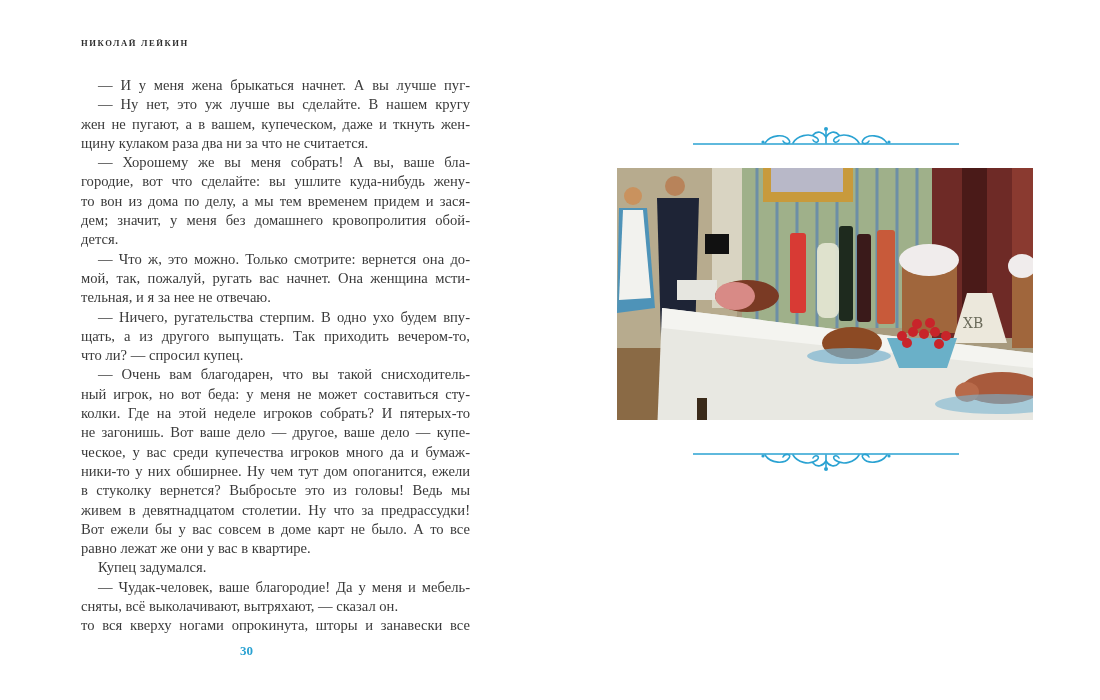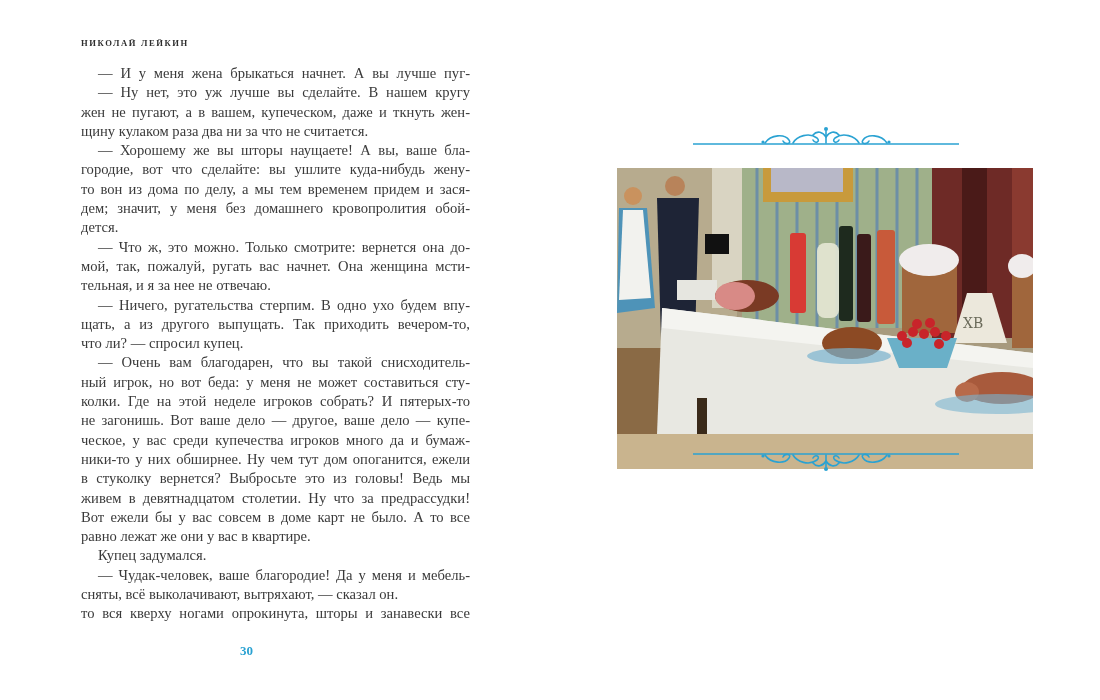--- a/index.html
+++ b/index.html
@@ -11,21 +11,21 @@
   }
   .page-left {
     position: absolute; left: 0; top: 0; width: 550px; height: 700px;
   }
   .running-head {
     position: absolute; left: 81px; width: 389px; top: 38px;
     text-align: left; font-size: 8.6px; letter-spacing: 1.6px;
     font-weight: bold; color: #2e2e2e;
   }
   .text-block {
-    position: absolute; left: 81px; top: 64px; width: 389px; font-family: Liberation Serif, serif;
+    position: absolute; left: 81px; top: 76px; width: 389px; font-family: Liberation Serif, serif;
   }
   .line {
     height: 19.3px; line-height: 19.3px; font-size: 14.6px;
     white-space: nowrap; text-align: justify; text-align-last: justify;
     color: #3a3a3a;
   }
   .line.indent { padding-left: 17px; }
   .line.last { text-align-last: left; }
   .page-number {
     position: absolute; left: 240px; width: 70px; top: 643px;
@@ -33,35 +33,35 @@
   }
   .page-right {
     position: absolute; left: 550px; top: 0; width: 550px; height: 700px;
   }
   .ornament {
     position: absolute; left: 143px; width: 266px; height: 24px;
   }
   .ornament.top { top: 126px; }
   .ornament.bottom { top: 448px; }
   .illustration {
-    position: absolute; left: 67px; top: 168px; width: 416px; height: 301px;
+    position: absolute; left: 67px; top: 168px; width: 416px; height: 252px;
     overflow: hidden; background: #c9b48e;
   }
 </style>
 </head>
 <body>
 
 <div class="page-left">
   <div class="running-head">НИКОЛАЙ ЛЕЙКИН</div>
   <div class="text-block" id="text-block">
       <div class="line indent">— И у меня жена брыкаться начнет. А вы лучше пуг-</div>
       <div class="line indent">— Ну нет, это уж лучше вы сделайте. В нашем кругу</div>
       <div class="line">жен не пугают, а в вашем, купеческом, даже и ткнуть жен-</div>
       <div class="line last">щину кулаком раза два ни за что не считается.</div>
-      <div class="line indent">— Хорошему же вы шторы наущаете! А вы, ваше бла-</div>
+      <div class="line indent">— Хорошему же вы меня собрать! А вы, ваше бла-</div>
       <div class="line">городие, вот что сделайте: вы ушлите куда-нибудь жену-</div>
       <div class="line">то вон из дома по делу, а мы тем временем придем и зася-</div>
       <div class="line">дем; значит, у меня без домашнего кровопролития обой-</div>
       <div class="line last">дется.</div>
       <div class="line indent">— Что ж, это можно. Только смотрите: вернется она до-</div>
       <div class="line">мой, так, пожалуй, ругать вас начнет. Она женщина мсти-</div>
       <div class="line last">тельная, и я за нее не отвечаю.</div>
       <div class="line indent">— Ничего, ругательства стерпим. В одно ухо будем впу-</div>
       <div class="line">щать, а из другого выпущать. Так приходить вечером-то,</div>
       <div class="line last">что ли? — спросил купец.</div>

